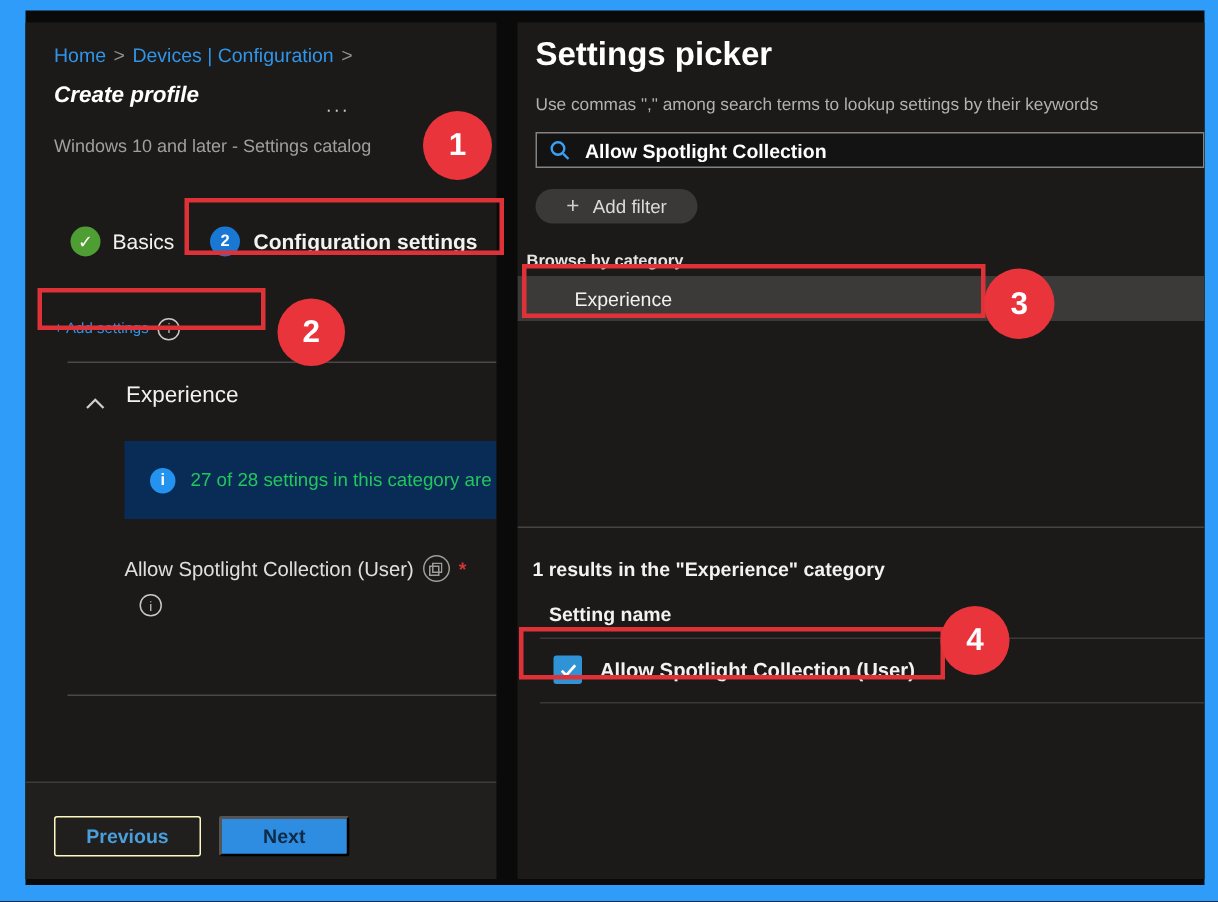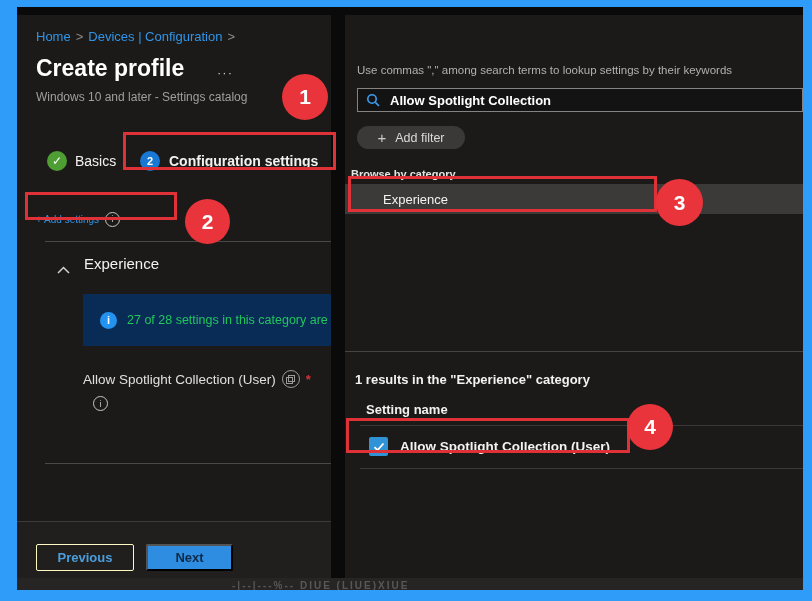--- a/index.html
+++ b/index.html
@@ -7,21 +7,21 @@
         font-family:"Liberation Sans",sans-serif;overflow:hidden;}
   .canvas{position:absolute;left:17px;top:7px;width:786px;height:583px;background:var(--gap-bg,#0a0a0a);}
   .panel{position:absolute;top:8px;height:571px;background:var(--panel-bg,#1b1a19);overflow:hidden;}
   .panel.left{left:0;width:314px;}
   .panel.right{left:328px;width:458px;}
 
   
   .breadcrumb{position:absolute;left:19px;top:14px;font-size:13px;white-space:nowrap;}
   .bc-link{color:var(--link-blue,#3095e8);cursor:pointer;}
   .bc-sep{color:#8f8d8b;margin:0 5px;}
-  .page-title{position:absolute;left:19px;top:40px;font-size:23px;font-weight:bold;color:#ffffff;}
+  .page-title{position:absolute;left:19px;top:40px;font-size:15px;font-weight:bold;color:#ffffff;font-style:italic;}
   .title-more{position:absolute;left:200px;top:50px;font-size:13px;color:#c8c6c4;letter-spacing:1px;cursor:pointer;}
   .page-subtitle{position:absolute;left:19px;top:75px;font-size:12px;color:#a19f9d;}
 
   .tab{position:absolute;display:flex;align-items:center;cursor:pointer;height:22px;}
   .tab-basics{left:30px;top:135px;gap:8px;}
   .tab-config{left:123px;top:135px;gap:9px;}
   .done-circle{width:20px;height:20px;border-radius:50%;background:var(--done-green,#4f9e33);
                color:#fff;font-size:12px;display:flex;align-items:center;justify-content:center;}
   .step-circle{width:20px;height:20px;border-radius:50%;background:var(--step-blue,#1878d4);
                color:#fff;font-size:11px;font-weight:bold;display:flex;align-items:center;justify-content:center;}
@@ -161,20 +161,21 @@
 
       <div class="divider div-l2"></div>
 
       <div class="left-footer"></div>
       <button class="btn btn-prev">Previous</button>
       <button class="btn btn-next">Next</button>
     </section>
 
     <aside class="panel right">
 
+      <h2 class="rp-title" style="margin:0;">Settings picker</h2>
       <div class="rp-subtitle">Use commas "," among search terms to lookup settings by their keywords</div>
 
       <div class="search-box">
         <span style="display:flex;">
           <svg width="14" height="14" viewBox="0 0 14 14">
               <circle cx="6" cy="6" r="4.2" stroke="#3aa0f3" stroke-width="1.6" fill="none"></circle>
               <line x1="9.4" y1="9.4" x2="13" y2="13" stroke="#3aa0f3" stroke-width="1.6"></line>
             </svg>
         </span>
         <input class="search-input" type="text" value="Allow Spotlight Collection" style="">
@@ -201,23 +202,20 @@
       <div class="checkbox">
         <svg width="12" height="10" viewBox="0 0 12 10">
             <path d="M1.5 5.2 L4.5 8.2 L10.5 1.5" stroke="#ffffff" stroke-width="1.8" fill="none"></path>
           </svg>
       </div>
       <div class="result-label">Allow Spotlight Collection (User)</div>
 
       <div class="divider div-r3"></div>
     </aside>
 
-    <div class="wm-strip">
-      <span class="wm-text">-|--|---%--   DIUE (LIUE)XIUE</span>
-    </div>
   </div>
 
   <div class="ann-box box-a"></div>
   <div class="ann-box box-b"></div>
   <div class="ann-box box-c"></div>
   <div class="ann-box box-d"></div>
 
   <div class="ann-badge badge-1">1</div>
   <div class="ann-badge badge-2">2</div>
   <div class="ann-badge badge-3">3</div>

